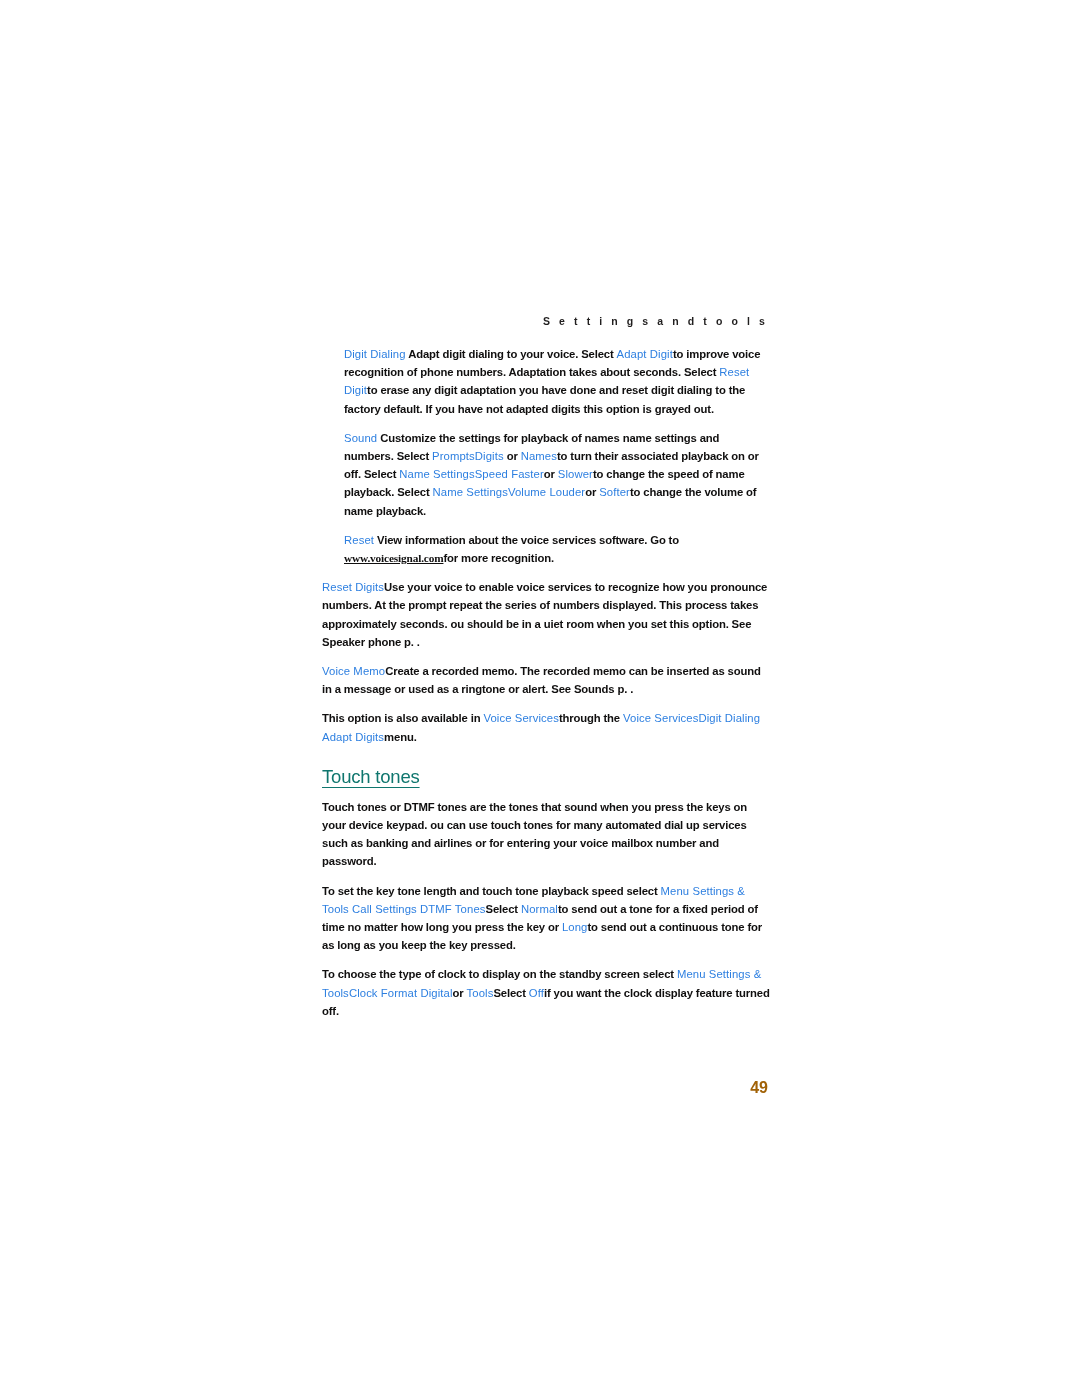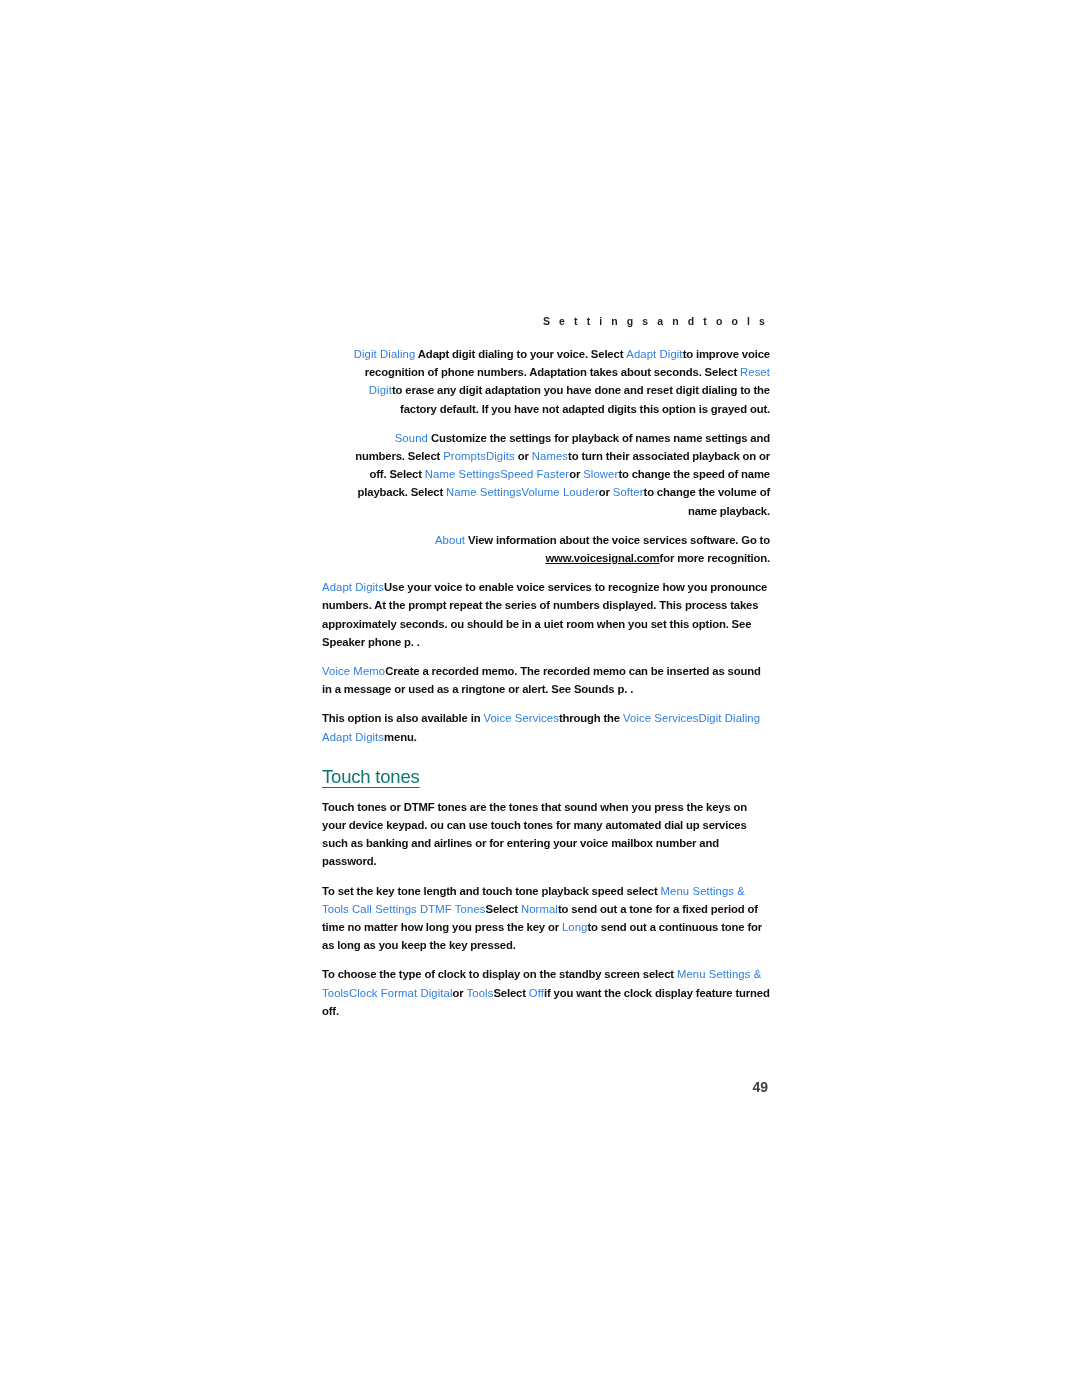--- a/index.html
+++ b/index.html
@@ -53,34 +53,34 @@
     font-weight: 700;
     color: #100f0f;
     letter-spacing: -0.15px;
     text-align: left;
     font-stretch: condensed;
   }
 
   p.indent {
     margin-left: 22px;
     width: 426px;
-    text-align: right;
   }
 
   
   .ui {
     color: #2d7fe0;
     font-weight: 400;
     letter-spacing: 0.1px;
   }
 
   .url {
     color: #100f0f;
     font-weight: 700;
     text-decoration: underline;
+    font-family: Liberation Serif, serif;
   }
 
   
   h2.heading-dark {
     margin: 20px 0 10px 0;
     font-size: 18.5px;
     line-height: 22px;
     font-weight: 400;
     color: #0f766e;
     letter-spacing: -0.2px;
@@ -102,41 +102,41 @@
     margin-top: 17px;
   }
 
   
   .folio {
     position: absolute;
     left: 700px;
     top: 1072px;
     width: 68px;
     text-align: right;
-    font-size: 14px;
+    font-size: 16px;
     font-weight: 700;
-    color: #404040;
+    color: #a16207;
   }
 </style>
 </head>
 <body>
 
 <div class="page">
 
   <div class="running-header">S e t t i n g s   a n d   t o o l s</div>
 
   <div class="column">
 
     <p class="body indent"><span class="ui">Digit Dialing</span><span> Adapt digit dialing to your voice. Select </span><span class="ui">Adapt Digit</span><span>to improve voice recognition of phone numbers. Adaptation takes about    seconds. Select </span><span class="ui">Reset Digit</span><span>to erase any digit adaptation you have done and reset digit dialing to the factory default. If you have not adapted digits  this option is grayed out.</span></p>
 
     <p class="body indent"><span class="ui">Sound</span><span> Customize the settings for playback of names  name settings  and numbers. Select </span><span class="ui">Prompts</span><span class="ui">Digits</span><span> or </span><span class="ui">Names</span><span>to turn their associated playback on or off. Select </span><span class="ui">Name Settings</span><span class="ui">Speed  Faster</span><span>or </span><span class="ui">Slower</span><span>to change the speed of name playback. Select </span><span class="ui">Name Settings</span><span class="ui">Volume   Louder</span><span>or </span><span class="ui">Softer</span><span>to change the volume of name playback.</span></p>
 
-    <p class="body indent"><span class="ui">About</span><span>  View information about the voice services software. Go to </span><span class="url">www.voicesignal.com</span><span>for more recognition.</span></p>
+    <p class="body indent"><span class="ui">Reset</span><span>  View information about the voice services software. Go to </span><span class="url">www.voicesignal.com</span><span>for more recognition.</span></p>
 
-    <p class="body gap-before"><span class="ui">Adapt Digits</span><span>Use your voice to enable voice services to recognize how you pronounce numbers. At the prompt  repeat the series of numbers displayed. This process takes approximately     seconds.  ou should be in a  uiet room when you set this option. See  Speaker phone   p.   .</span></p>
+    <p class="body gap-before"><span class="ui">Reset Digits</span><span>Use your voice to enable voice services to recognize how you pronounce numbers. At the prompt  repeat the series of numbers displayed. This process takes approximately     seconds.  ou should be in a  uiet room when you set this option. See  Speaker phone   p.   .</span></p>
 
     <p class="body"><span class="ui">Voice Memo</span><span>Create a recorded memo. The recorded memo can be inserted as sound in a message  or used as a ringtone or alert. See  Sounds    p.   .</span></p>
 
     <p class="body"><span>This option is also available in </span><span class="ui">Voice Services</span><span>through the </span><span class="ui">Voice Services</span><span class="ui">Digit Dialing   Adapt Digits</span><span>menu.</span></p>
 
     <h2 class="heading-dark">Touch tones</h2>
 
     <p class="body"><span>Touch tones  or DTMF tones  are the tones that sound when you press the keys on your device keypad.   ou can use touch tones for many automated dial  up services such as banking and airlines  or for entering your voice mailbox number and password.</span></p>
 
     <p class="body"><span>To set the key tone length and touch tone playback speed  select </span><span class="ui">Menu   Settings &amp; Tools  Call Settings  DTMF Tones</span><span>Select </span><span class="ui">Normal</span><span>to send out a tone for a fixed period of time no matter how long you press the key or </span><span class="ui">Long</span><span>to send out a continuous tone for as long as you keep the key pressed.</span></p>

